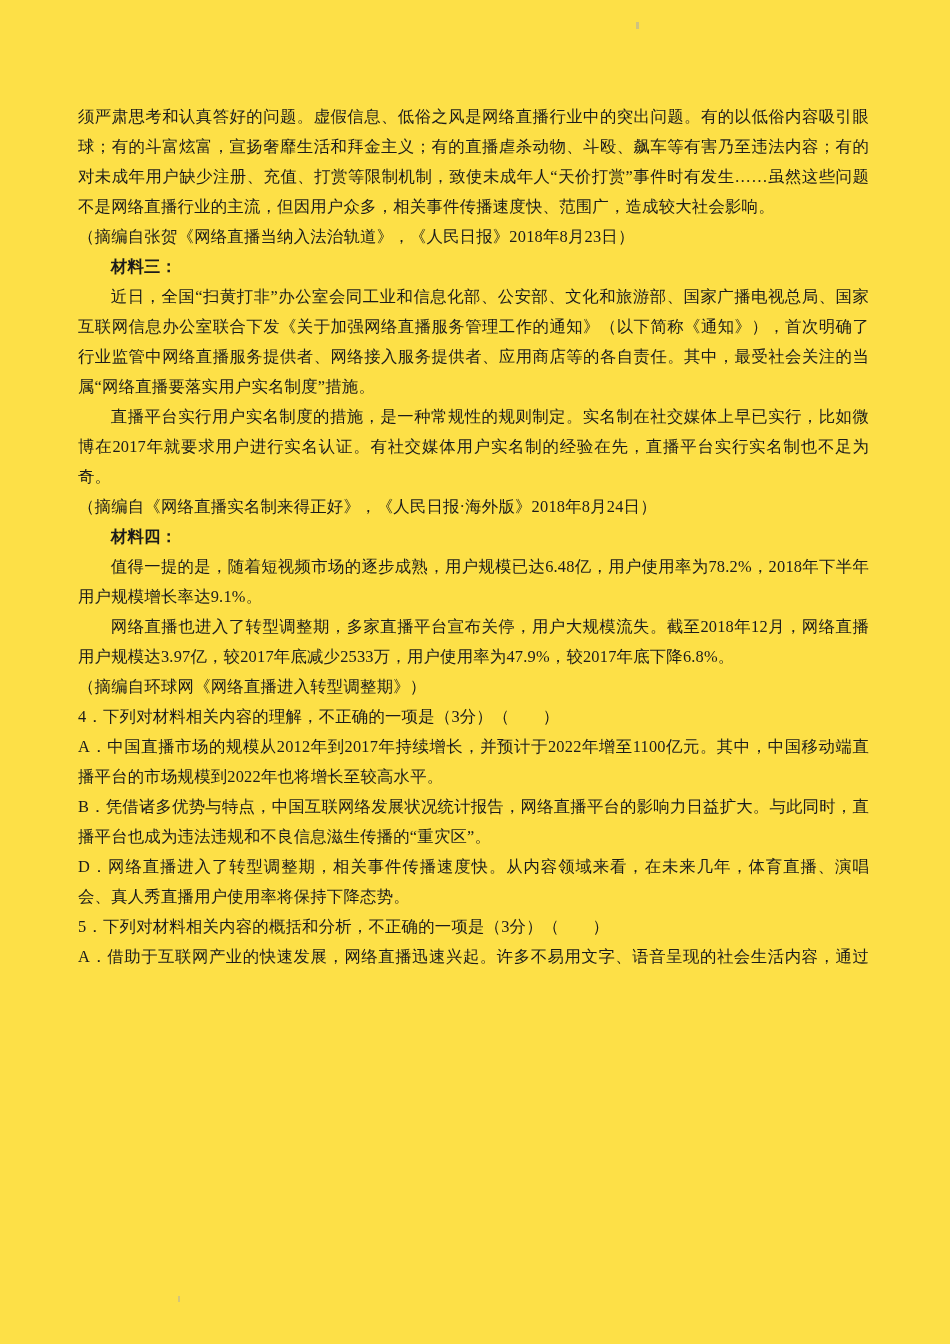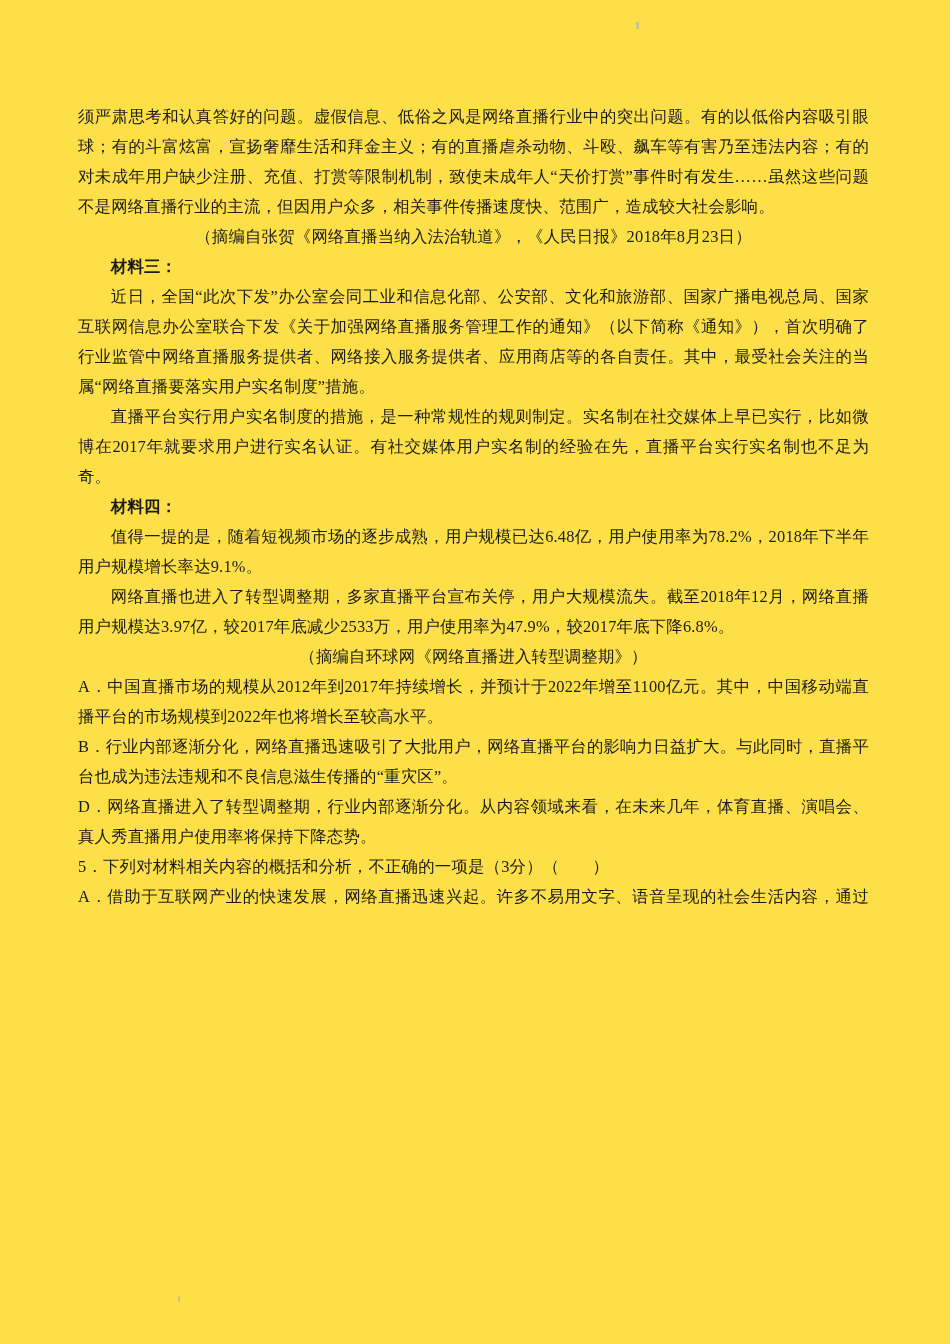--- a/index.html
+++ b/index.html
@@ -29,21 +29,21 @@
   }
   .content p {
     margin: 0;
     padding: 0;
   }
   .indent { text-indent: 2em; }
   .material-heading {
     font-weight: 700;
     text-indent: 2em;
   }
-  .citation { text-align: center; }
+  .citation { text-align: left; }
   .stretch { text-align-last: justify; }
   .artifact {
     position: absolute;
     background: #ababab;
   }
   .artifact-top {
     left: 636px; top: 22px; width: 3px; height: 7px; opacity: .55;
   }
   .artifact-bottom {
     left: 178px; top: 1296px; width: 2px; height: 6px; opacity: .5;
@@ -58,42 +58,44 @@
   <div class="artifact artifact-bottom"></div>
 
   <div class="content">
 
     <p>须严肃思考和认真答好的问题。虚假信息、低俗之风是网络直播行业中的突出问题。有的以低俗内容吸引眼球；有的斗富炫富，宣扬奢靡生活和拜金主义；有的直播虐杀动物、斗殴、飙车等有害乃至违法内容；有的对未成年用户缺少注册、充值、打赏等限制机制，致使未成年人“天价打赏”事件时有发生……虽然这些问题不是网络直播行业的主流，但因用户众多，相关事件传播速度快、范围广，造成较大社会影响。</p>
 
     <p class="citation">（摘编自张贺《网络直播当纳入法治轨道》，《人民日报》2018年8月23日）</p>
 
     <p class="material-heading">材料三：</p>
 
-    <p class="indent">近日，全国“此次下发”办公室会同工业和信息化部、公安部、文化和旅游部、国家广播电视总局、国家互联网信息办公室联合下发《关于加强网络直播服务管理工作的通知》（以下简称《通知》），首次明确了行业监管中网络直播服务提供者、网络接入服务提供者、应用商店等的各自责任。其中，最受社会关注的当属“网络直播要落实用户实名制度”措施。</p>
+    <p class="indent">近日，全国“扫黄打非”办公室会同工业和信息化部、公安部、文化和旅游部、国家广播电视总局、国家互联网信息办公室联合下发《关于加强网络直播服务管理工作的通知》（以下简称《通知》），首次明确了行业监管中网络直播服务提供者、网络接入服务提供者、应用商店等的各自责任。其中，最受社会关注的当属“网络直播要落实用户实名制度”措施。</p>
 
 
     <p class="indent">直播平台实行用户实名制度的措施，是一种常规性的规则制定。实名制在社交媒体上早已实行，比如微博在2017年就要求用户进行实名认证。有社交媒体用户实名制的经验在先，直播平台实行实名制也不足为奇。</p>
 
+    <p class="citation">（摘编自《网络直播实名制来得正好》，《人民日报·海外版》2018年8月24日）</p>
 
     <p class="material-heading">材料四：</p>
 
     <p class="indent">值得一提的是，随着短视频市场的逐步成熟，用户规模已达6.48亿，用户使用率为78.2%，2018年下半年用户规模增长率达9.1%。</p>
 
 
     <p class="indent">网络直播也进入了转型调整期，多家直播平台宣布关停，用户大规模流失。截至2018年12月，网络直播用户规模达3.97亿，较2017年底减少2533万，用户使用率为47.9%，较2017年底下降6.8%。</p>
 
 
     <p class="citation">（摘编自环球网《网络直播进入转型调整期》）</p>
 
+    <p>4．下列对材料相关内容的理解，不正确的一项是（3分）（　　）</p>
 
     <p>A．中国直播市场的规模从2012年到2017年持续增长，并预计于2022年增至1100亿元。其中，中国移动端直播平台的市场规模到2022年也将增长至较高水平。</p>
 
-    <p>B．行业内部逐渐分化，网络直播迅速吸引了大批用户，网络直播平台的影响力日益扩大。与此同时，直播平台也成为违法违规和不良信息滋生传播的“重灾区”。</p>
+    <p>B．凭借诸多优势与特点，中国互联网络发展状况统计报告，网络直播平台的影响力日益扩大。与此同时，直播平台也成为违法违规和不良信息滋生传播的“重灾区”。</p>
 
 
-    <p>D．网络直播进入了转型调整期，行业内部逐渐分化。从内容领域来看，在未来几年，体育直播、演唱会、真人秀直播用户使用率将保持下降态势。</p>
+    <p>D．网络直播进入了转型调整期，相关事件传播速度快。从内容领域来看，在未来几年，体育直播、演唱会、真人秀直播用户使用率将保持下降态势。</p>
 
     <p>5．下列对材料相关内容的概括和分析，不正确的一项是（3分）（　　）</p>
 
     <p class="stretch">A．借助于互联网产业的快速发展，网络直播迅速兴起。许多不易用文字、语音呈现的社会生活内容，通过</p>
 
   </div>
 </div>
 
 </body></html>

